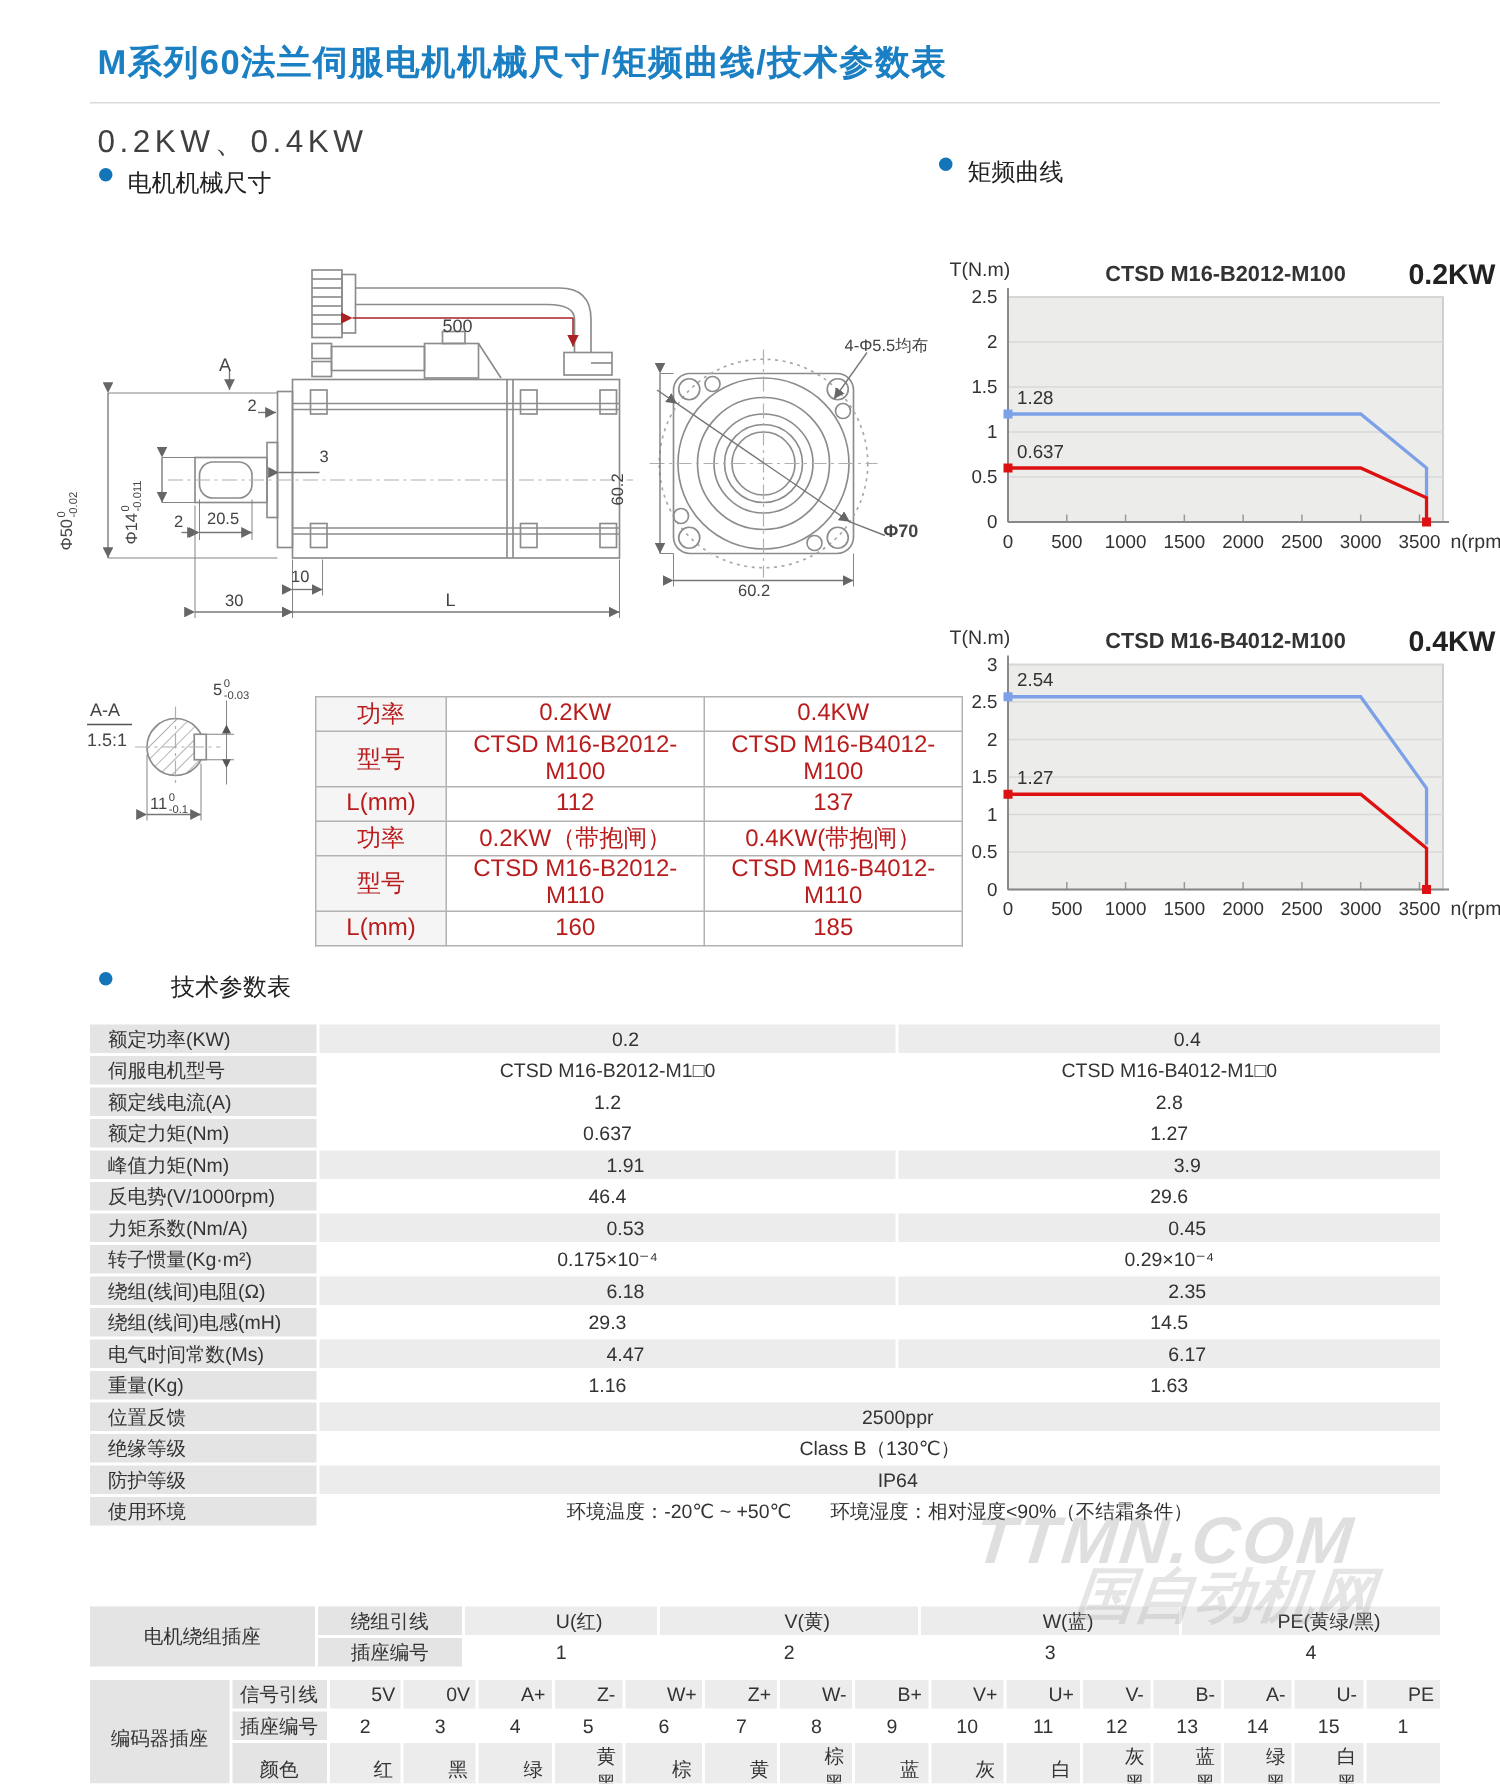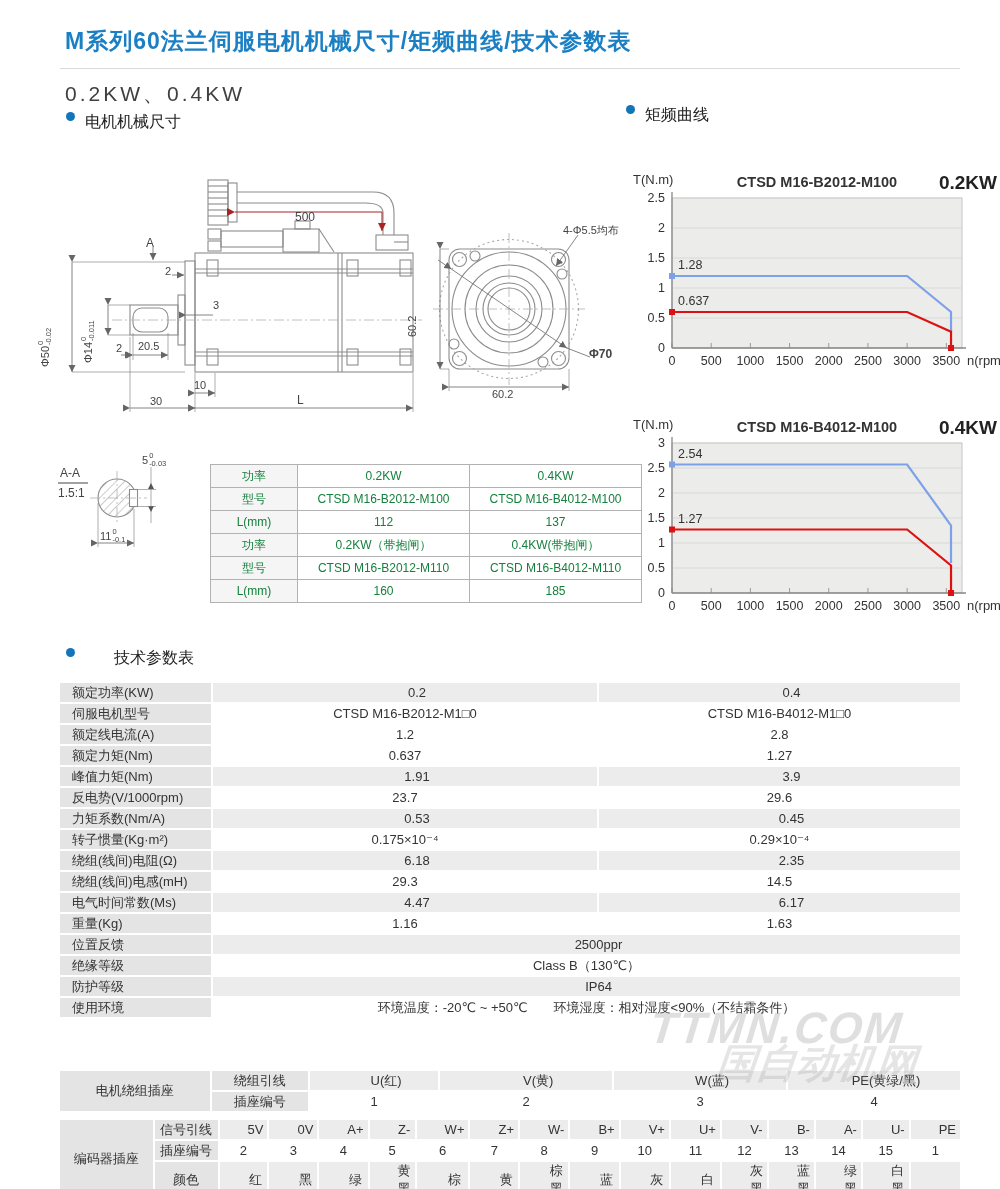--- a/index.html
+++ b/index.html
@@ -15,21 +15,21 @@
   
   .dim{position:absolute;font-size:11px;color:#444;white-space:nowrap;}
   .dim.big{font-size:12px;}
   .rot{transform:rotate(-90deg);transform-origin:left bottom;}
   .tolwrap{display:inline-flex;align-items:center;gap:1px;}
   .tol{display:inline-flex;flex-direction:column;font-size:7.5px;line-height:7.5px;font-style:normal;}
   .tol i{font-style:normal;}
   
   .chart{position:absolute;width:370px;height:205px;}
   
-  .model{position:absolute;left:210px;top:464px;border-collapse:collapse;font-size:12px;color:#15803d;}
+  .model{position:absolute;left:210px;top:464px;border-collapse:collapse;font-size:16px;color:#b91c1c;}
   .model td{border:1px solid #b2b2b2;height:22px;text-align:center;padding:0 8px;background:#fff;}
   .model td.lbl{background:#f5f5f5;width:70px;}
   .model td.v{width:155px;}
   
   .ptable{position:absolute;border-collapse:separate;border-spacing:2px;font-size:13px;color:#333;}
   .ptable td{height:19px;text-align:center;padding:0 4px;}
   .ptable td.lbl{background:#e4e4e4;text-align:left;padding-left:12px;}
   .ptable td.g{background:#ececec;padding-left:28px;}
   .ptable td.w{background:#fff;}
   .ptable td.biglbl{background:#e4e4e4;text-align:center;}
@@ -407,21 +407,21 @@
           <td class="w">0.637</td>
           <td class="w">1.27</td>
         </tr>
         <tr>
           <td class="lbl">峰值力矩(Nm)</td>
           <td class="g">1.91</td>
           <td class="g">3.9</td>
         </tr>
         <tr>
           <td class="lbl">反电势(V/1000rpm)</td>
-          <td class="w">23.7</td>
+          <td class="w">46.4</td>
           <td class="w">29.6</td>
         </tr>
         <tr>
           <td class="lbl">力矩系数(Nm/A)</td>
           <td class="g">0.53</td>
           <td class="g">0.45</td>
         </tr>
         <tr>
           <td class="lbl">转子惯量(Kg·m²)</td>
           <td class="w">0.175×10⁻⁴</td>

